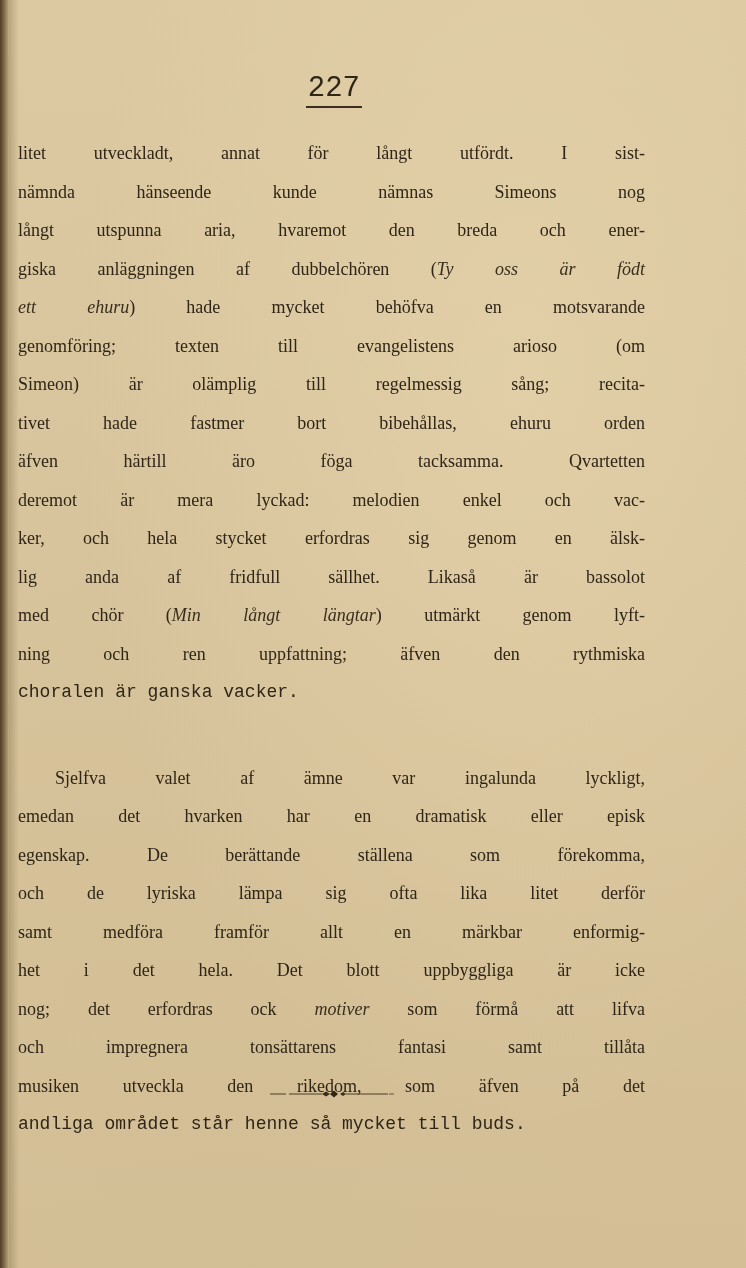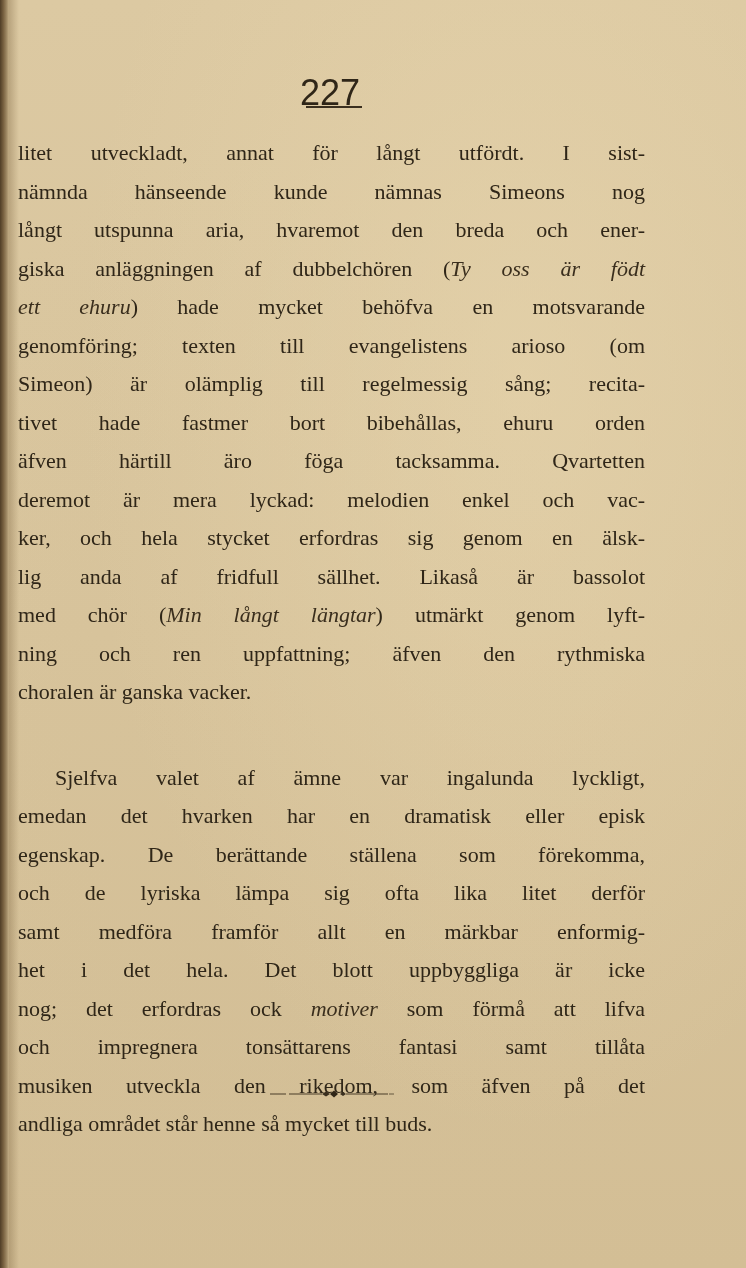--- a/index.html
+++ b/index.html
@@ -35,22 +35,22 @@
       left: 9px; top: 0;
       width: 10px; height: 1268px;
       background: linear-gradient(90deg, rgba(120,96,60,0.35), rgba(120,96,60,0));
     }
     .page-number {
       position: absolute;
       left: 300px;
       top: 72px;
       width: 60px;
       text-align: right;
-      font-family: Liberation Sans, sans-serif;
-      font-size: 36px;
+      font-family: Liberation Mono, monospace;
+      font-size: 29px;
       letter-spacing: 0px;
       color: #2f2618;
     }
     .page-number-rule {
       position: absolute;
       left: 306px;
       top: 106px;
       width: 56px;
       height: 2px;
       background: #3a2f1f;
@@ -59,28 +59,29 @@
       position: absolute;
       left: 18px;
       top: 134px;
       width: 627px;
     }
     .line {
       display: block;
       height: 38.5px;
       line-height: 38.5px;
       font-family: "Liberation Serif", serif;
-      font-size: 22px;
+      font-size: 18px;
       white-space: nowrap;
       text-align: justify;
       text-align-last: justify;
       color: #2f2618;
     }
     .line.last {
       text-align-last: left;
+      font-family: Liberation Mono, monospace;
     }
     .line.indent {
       padding-left: 37px;
       margin-top: 47px;
     }
     .line em {
       font-style: italic;
       color: #3a2e1d;
     }
     .ornament {

